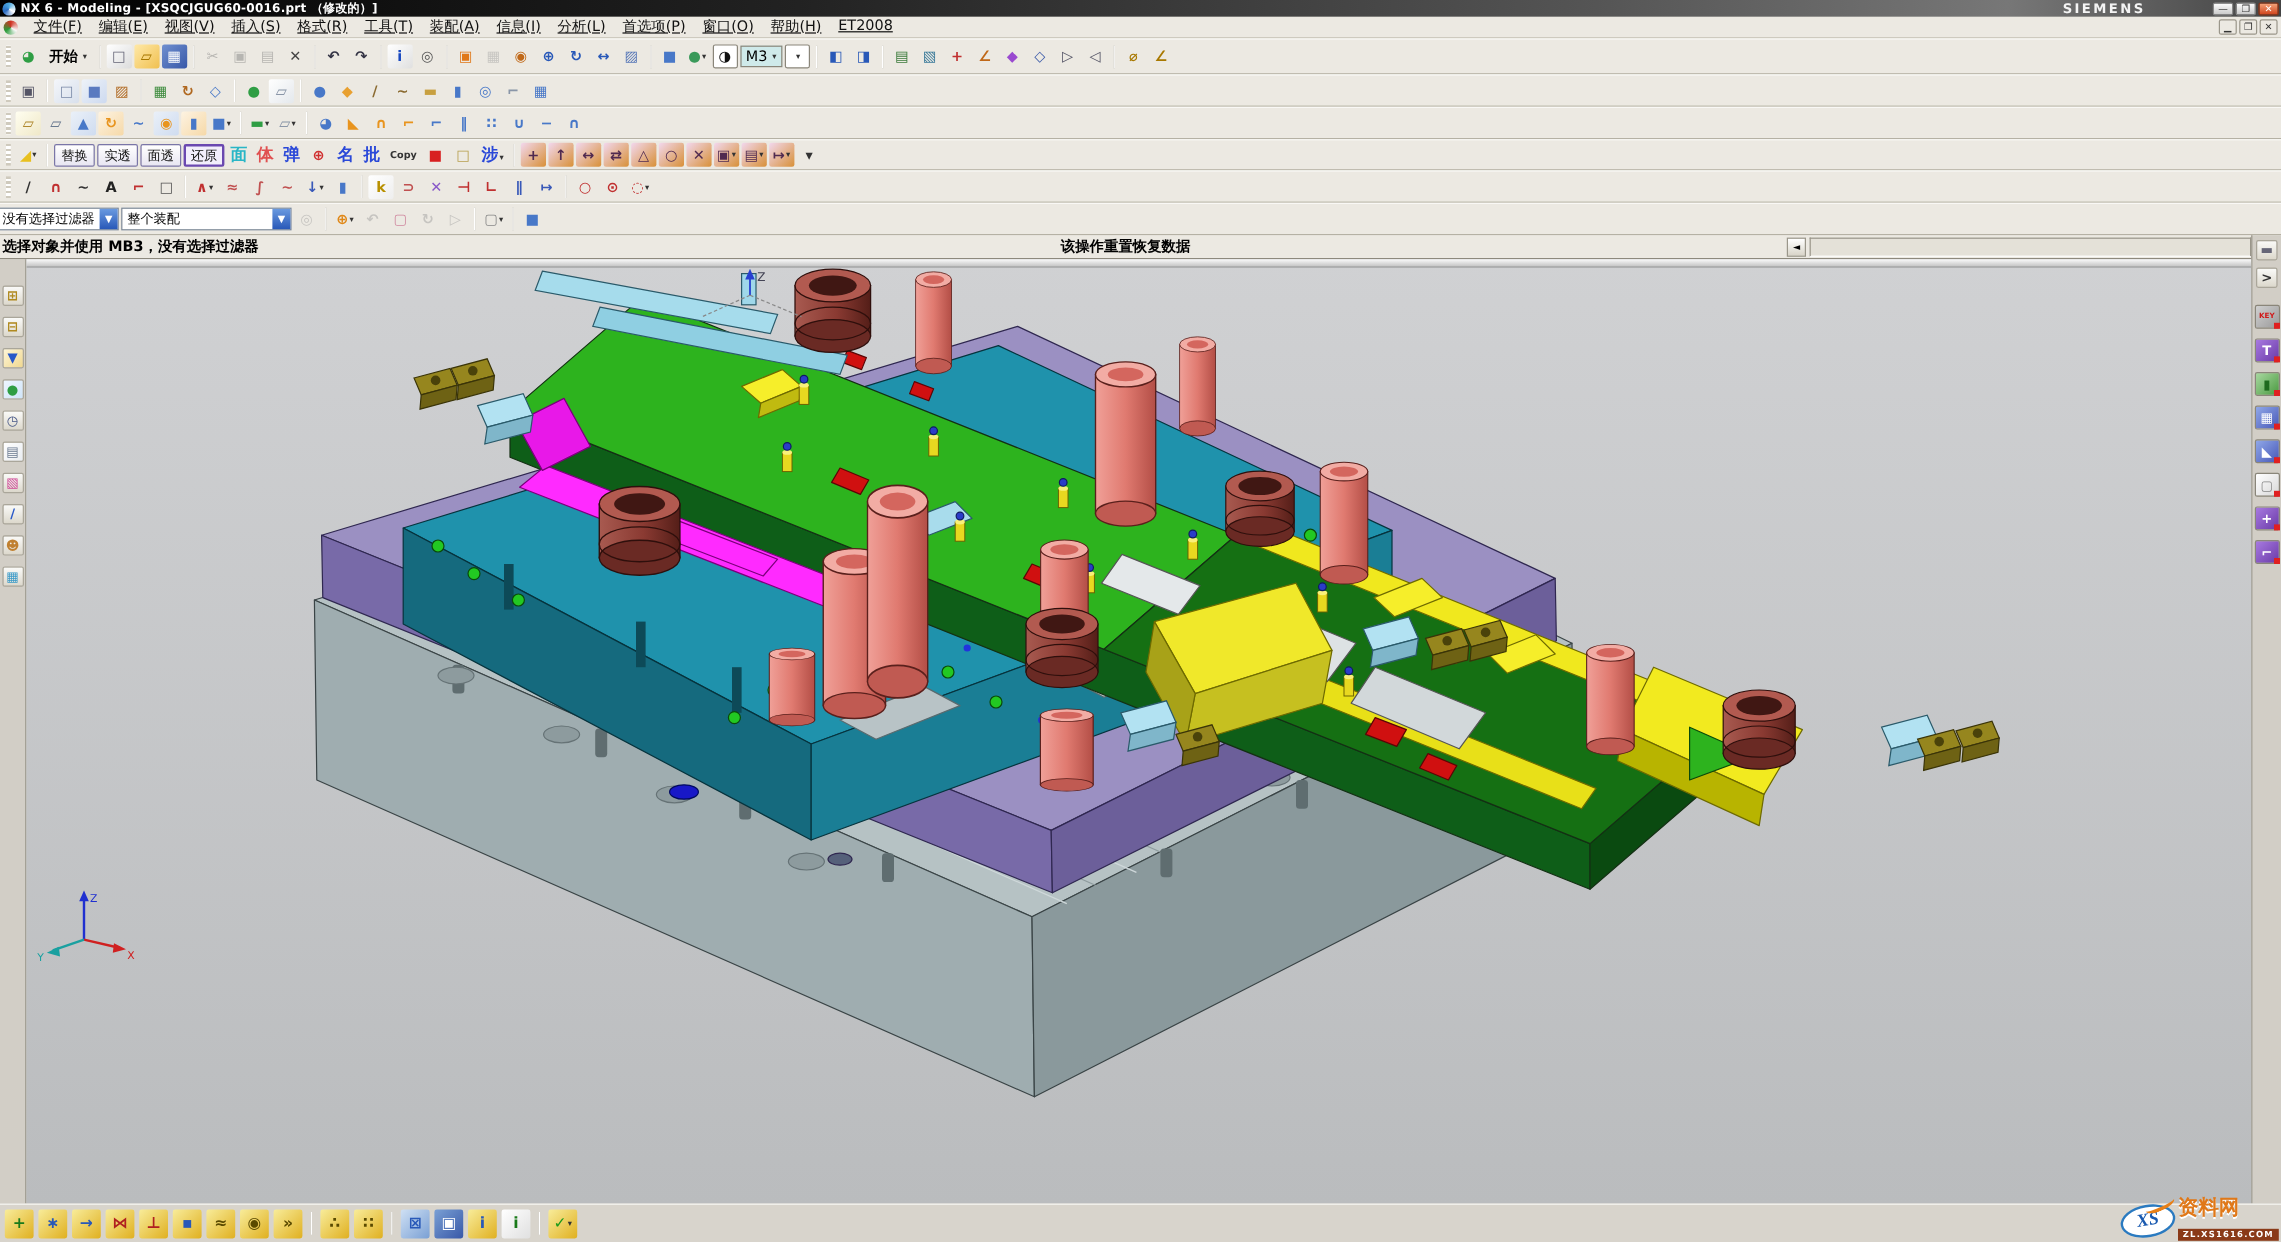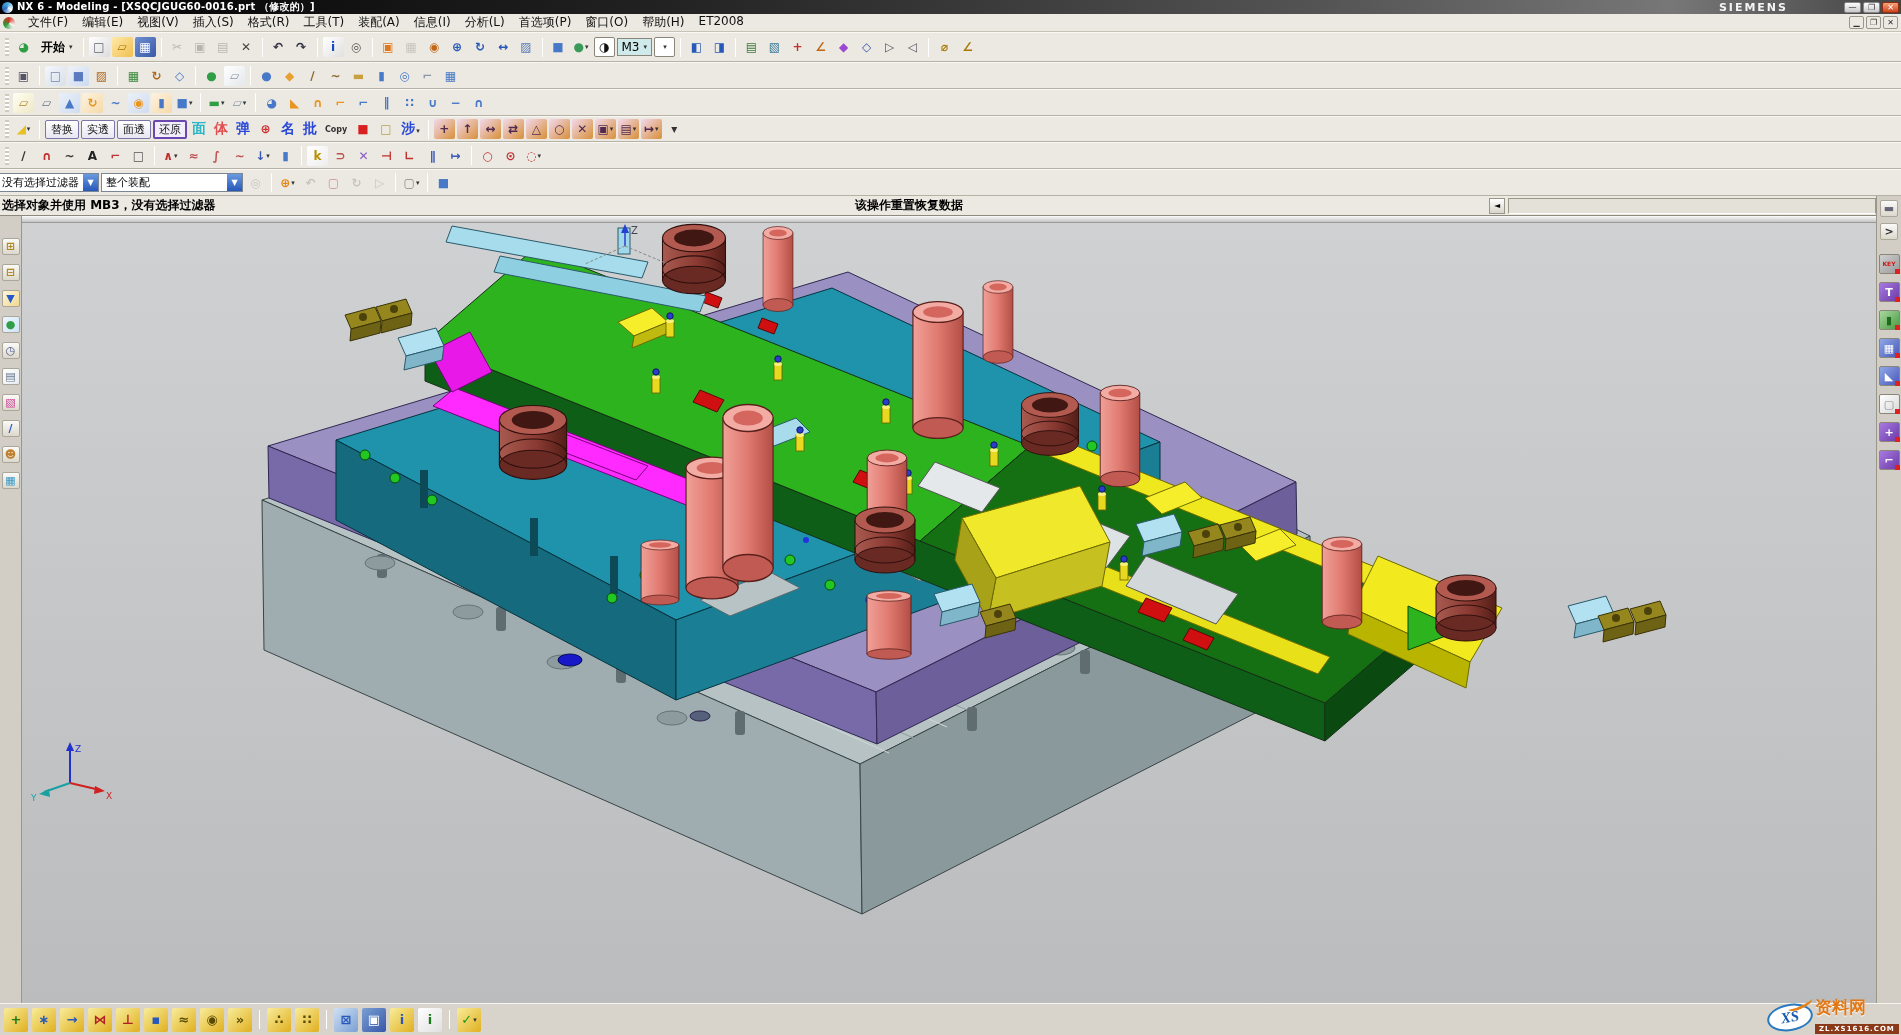--- a/index.html
+++ b/index.html
@@ -18,21 +18,21 @@
     background:linear-gradient(#fdfdfd,#c9c9c9); color:#333; font-size:8px; line-height:9px;
     text-align:center; border-radius:2px; }
   .winbtn.close { background:linear-gradient(#f4a37a,#d0441c); color:#fff; border-color:#903010; }
 
   
   #menubar { position:absolute; left:0; top:14px; width:1901px; height:18px;
     background:#ece9e2; border-bottom:1px solid #c6c2b6; display:flex; align-items:center;
     font-size:12px; color:#111; }
   #menubar .appicon2 { width:12px; height:12px; border-radius:50%;
     background:conic-gradient(#d03020,#f8f8f8,#2a9a3a,#d03020); margin:0 6px 0 3px; }
-  .mitem { padding:1px 7px; white-space:nowrap; }
+  .mitem { padding:1px 7px; white-space:nowrap;text-decoration:underline; }
   #mdi-controls { margin-left:auto; display:flex; gap:2px; margin-right:3px; }
   .mdibtn { width:15px; height:13px; border:1px solid #9a968a; background:#ece9e2;
     font-size:8px; line-height:11px; text-align:center; color:#333; border-radius:2px; }
 
   
   .bar { position:absolute; left:0; width:1901px; background:#ece9e2;
     border-top:1px solid #f9f8f5; border-bottom:1px solid #b5b1a4;
     display:flex; align-items:center; padding:0 3px; gap:2px; }
   .grip { width:4px; height:18px; margin:0 2px;
     background:repeating-linear-gradient(180deg,#cfcabd 0 2px,#fff 2px 4px); }
@@ -54,21 +54,21 @@
   
   .combo { display:inline-flex; align-items:center; height:19px; border:1px solid #7a8694;
     background:#fff; font-size:11px; flex:0 0 auto; }
   .combo .cval { padding:0 4px; white-space:nowrap; overflow:hidden; }
   .combo .carr { width:15px; height:17px; background:linear-gradient(#6a9ae0,#2858b8);
     color:#fff; font-size:8px; text-align:center; line-height:17px; }
   #statusbar { position:absolute; left:0; top:196px; width:1901px; height:20px; background:#ece9e2;
     border-bottom:1px solid #8d897d; font-size:12px; font-weight:bold; color:#000;
     display:flex; align-items:center; }
   #prompt { margin-left:2px; white-space:nowrap; }
-  #status-msg { position:absolute; left:855px; white-space:nowrap;text-align:center; }
+  #status-msg { position:absolute; left:884px; white-space:nowrap;text-align:center; }
   #prompt-back { position:absolute; left:1489px; width:16px; height:16px; border:1px solid #9a968a;
     background:linear-gradient(#fff,#d8d4c8); font-size:8px; line-height:14px; text-align:center; }
   #status-field { position:absolute; left:1508px; width:368px; height:16px;
     border:1px solid #9a968a; border-bottom-color:#fff; background:#e4e1d8; }
 
   
   #left-rail { position:absolute; left:0; top:216px; width:22px; height:787px; background:#d2cec6;
     border-right:1px solid #9a968a; display:flex; flex-direction:column; align-items:center;
     padding-top:22px; gap:9px; }
   .railicon { width:18px; height:17px; border:1px solid #aaa69a; border-radius:2px;

